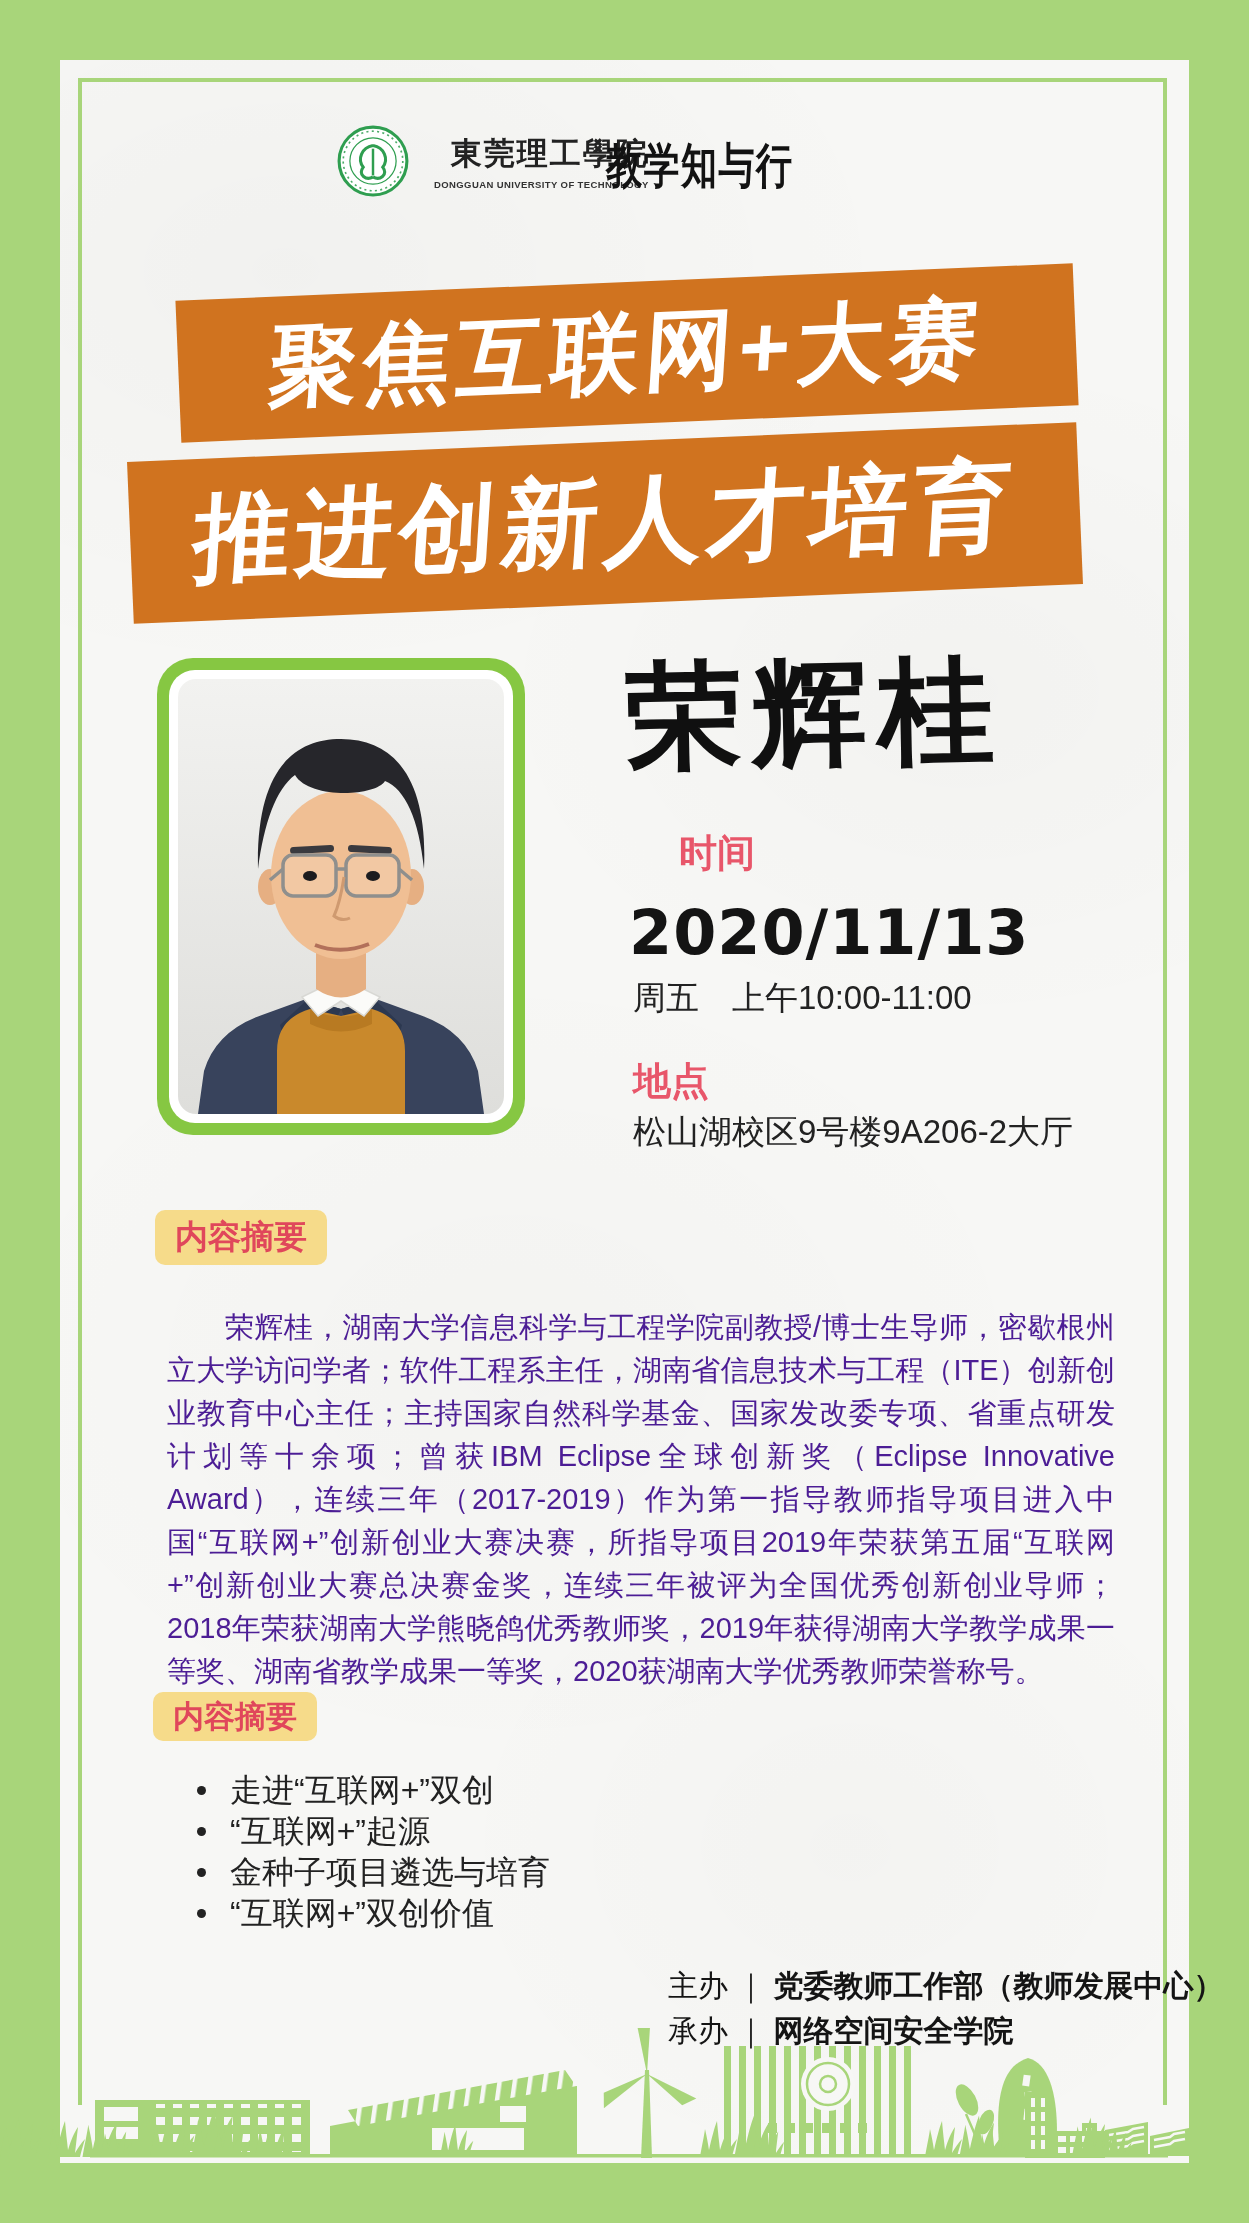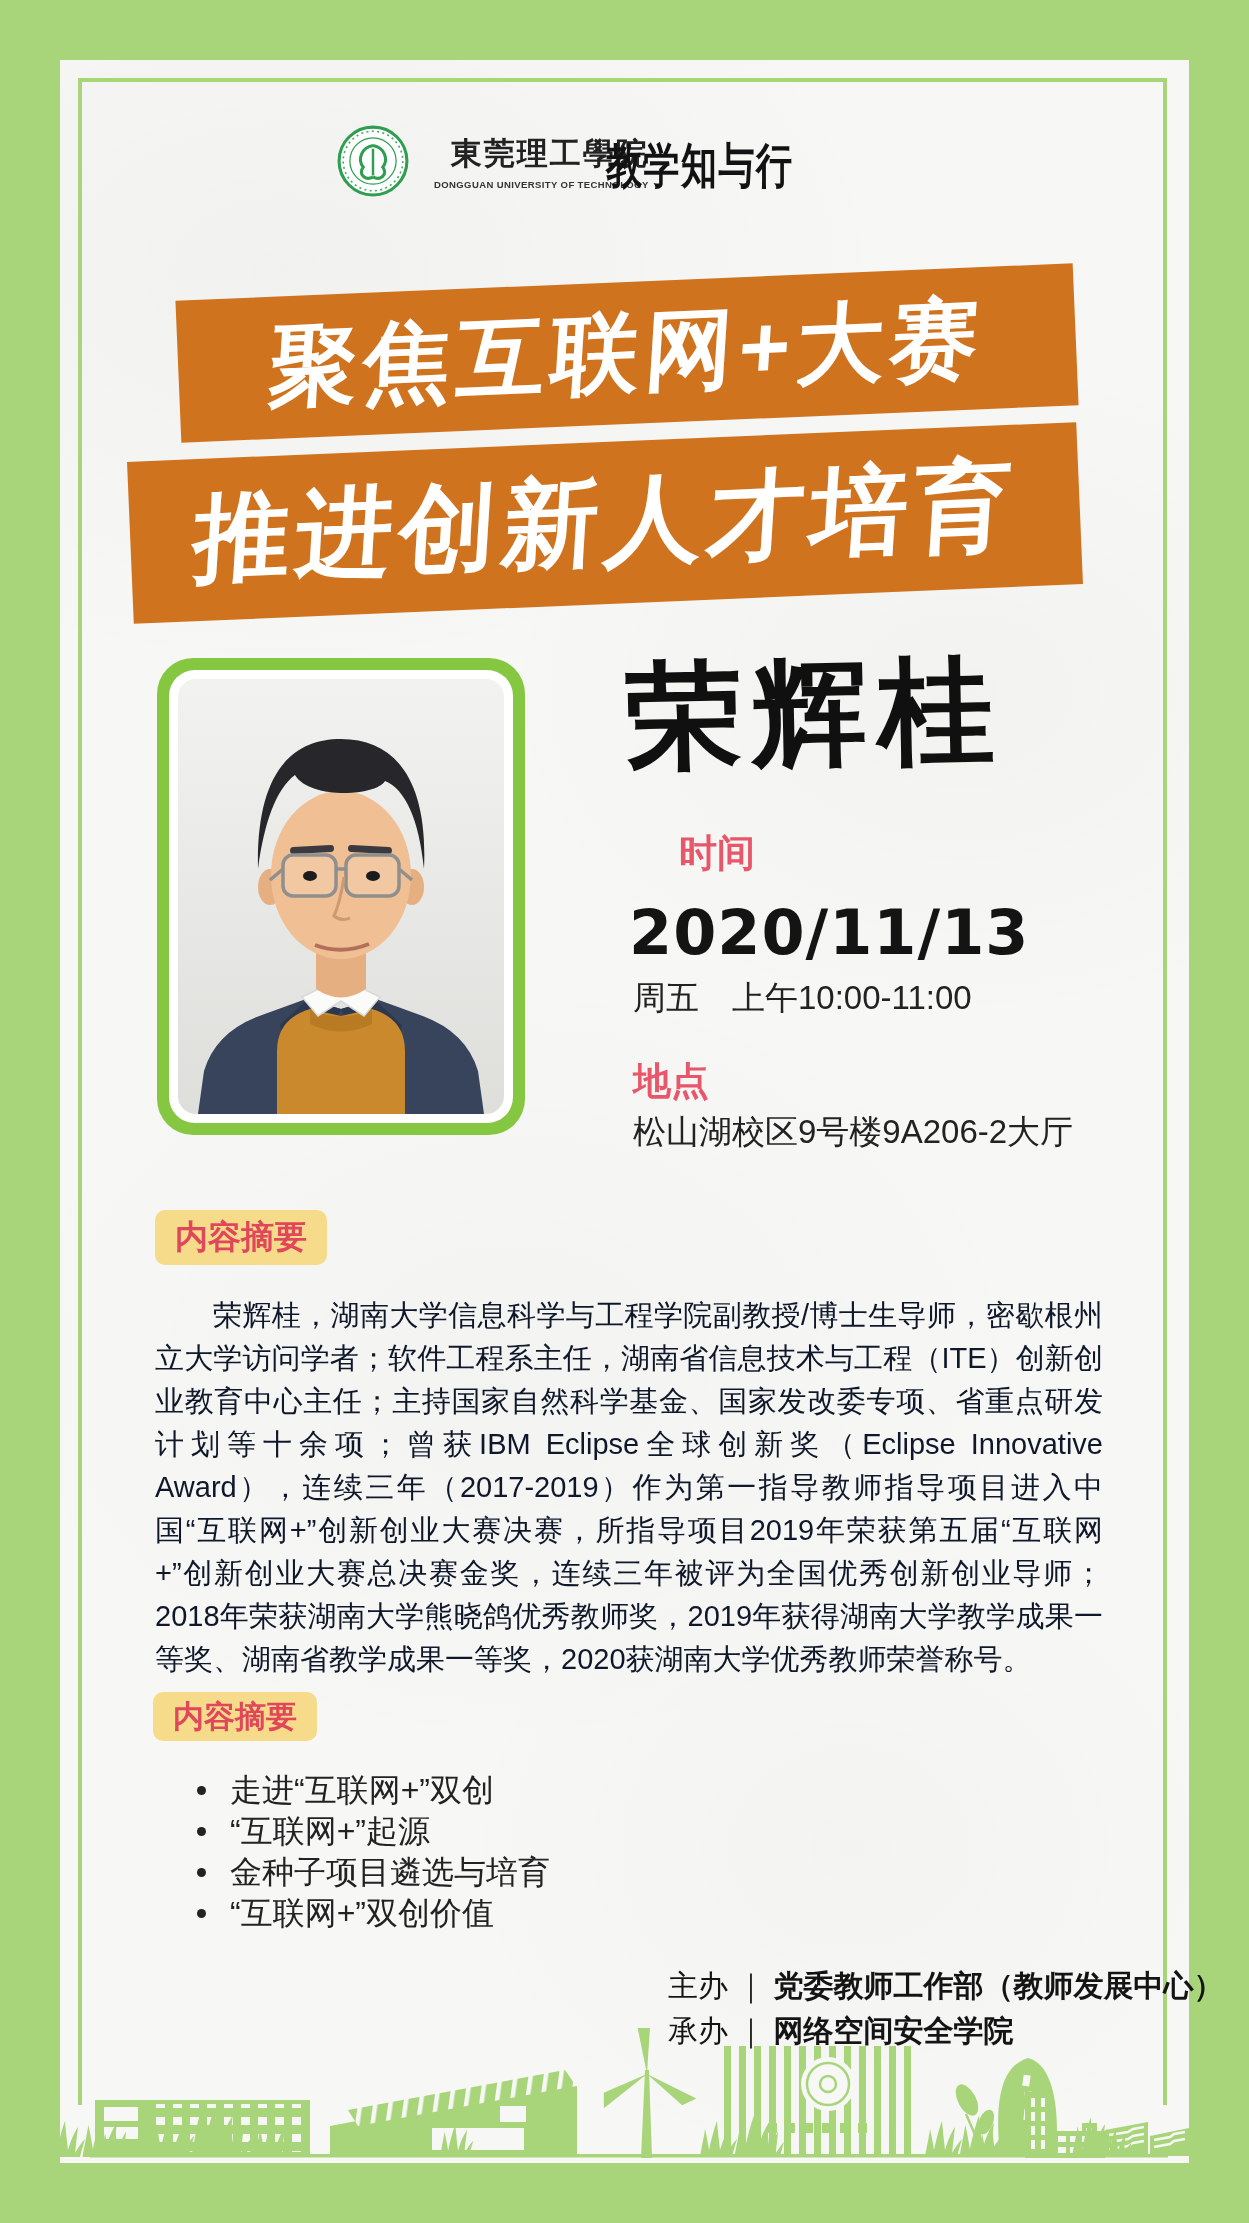--- a/index.html
+++ b/index.html
@@ -79,22 +79,22 @@
   .badge{
     position:absolute;background:#f6db8a;border-radius:10px;
     display:inline-flex;align-items:center;justify-content:center;
     padding:0 20px;height:55px;
     color:#e0475b;font-weight:800;font-size:33px;white-space:nowrap;
   }
   .badge-bio{left:155px;top:1210px;}
   .badge-agenda{left:153px;top:1692px;height:49px;font-size:31px;padding:0 20px;}
   
   .bio-text{
-    position:absolute;left:155px;top:1294px;width:948px;margin:0;
-    font-size:29px;line-height:43px;color:#0f172a;
+    position:absolute;left:155px;top:1294px;width:948px;margin:12px;
+    font-size:29px;line-height:43px;color:#4c1d95;
     text-align:justify;text-indent:2em;
   }
   
   .agenda-list{position:absolute;left:197px;top:1770px;margin:0;padding:0;list-style:none;}
   .agenda-list li{display:flex;align-items:center;height:41px;font-size:32px;color:#222;white-space:nowrap;}
   .dot{width:9px;height:9px;border-radius:50%;background:#222;margin-right:24px;flex:none;}
   
   .org-block{position:absolute;left:668px;top:1964px;color:#141414;}
   .org-line{display:flex;align-items:center;height:45px;font-size:30px;white-space:nowrap;}
   .org-label{font-weight:400;}

